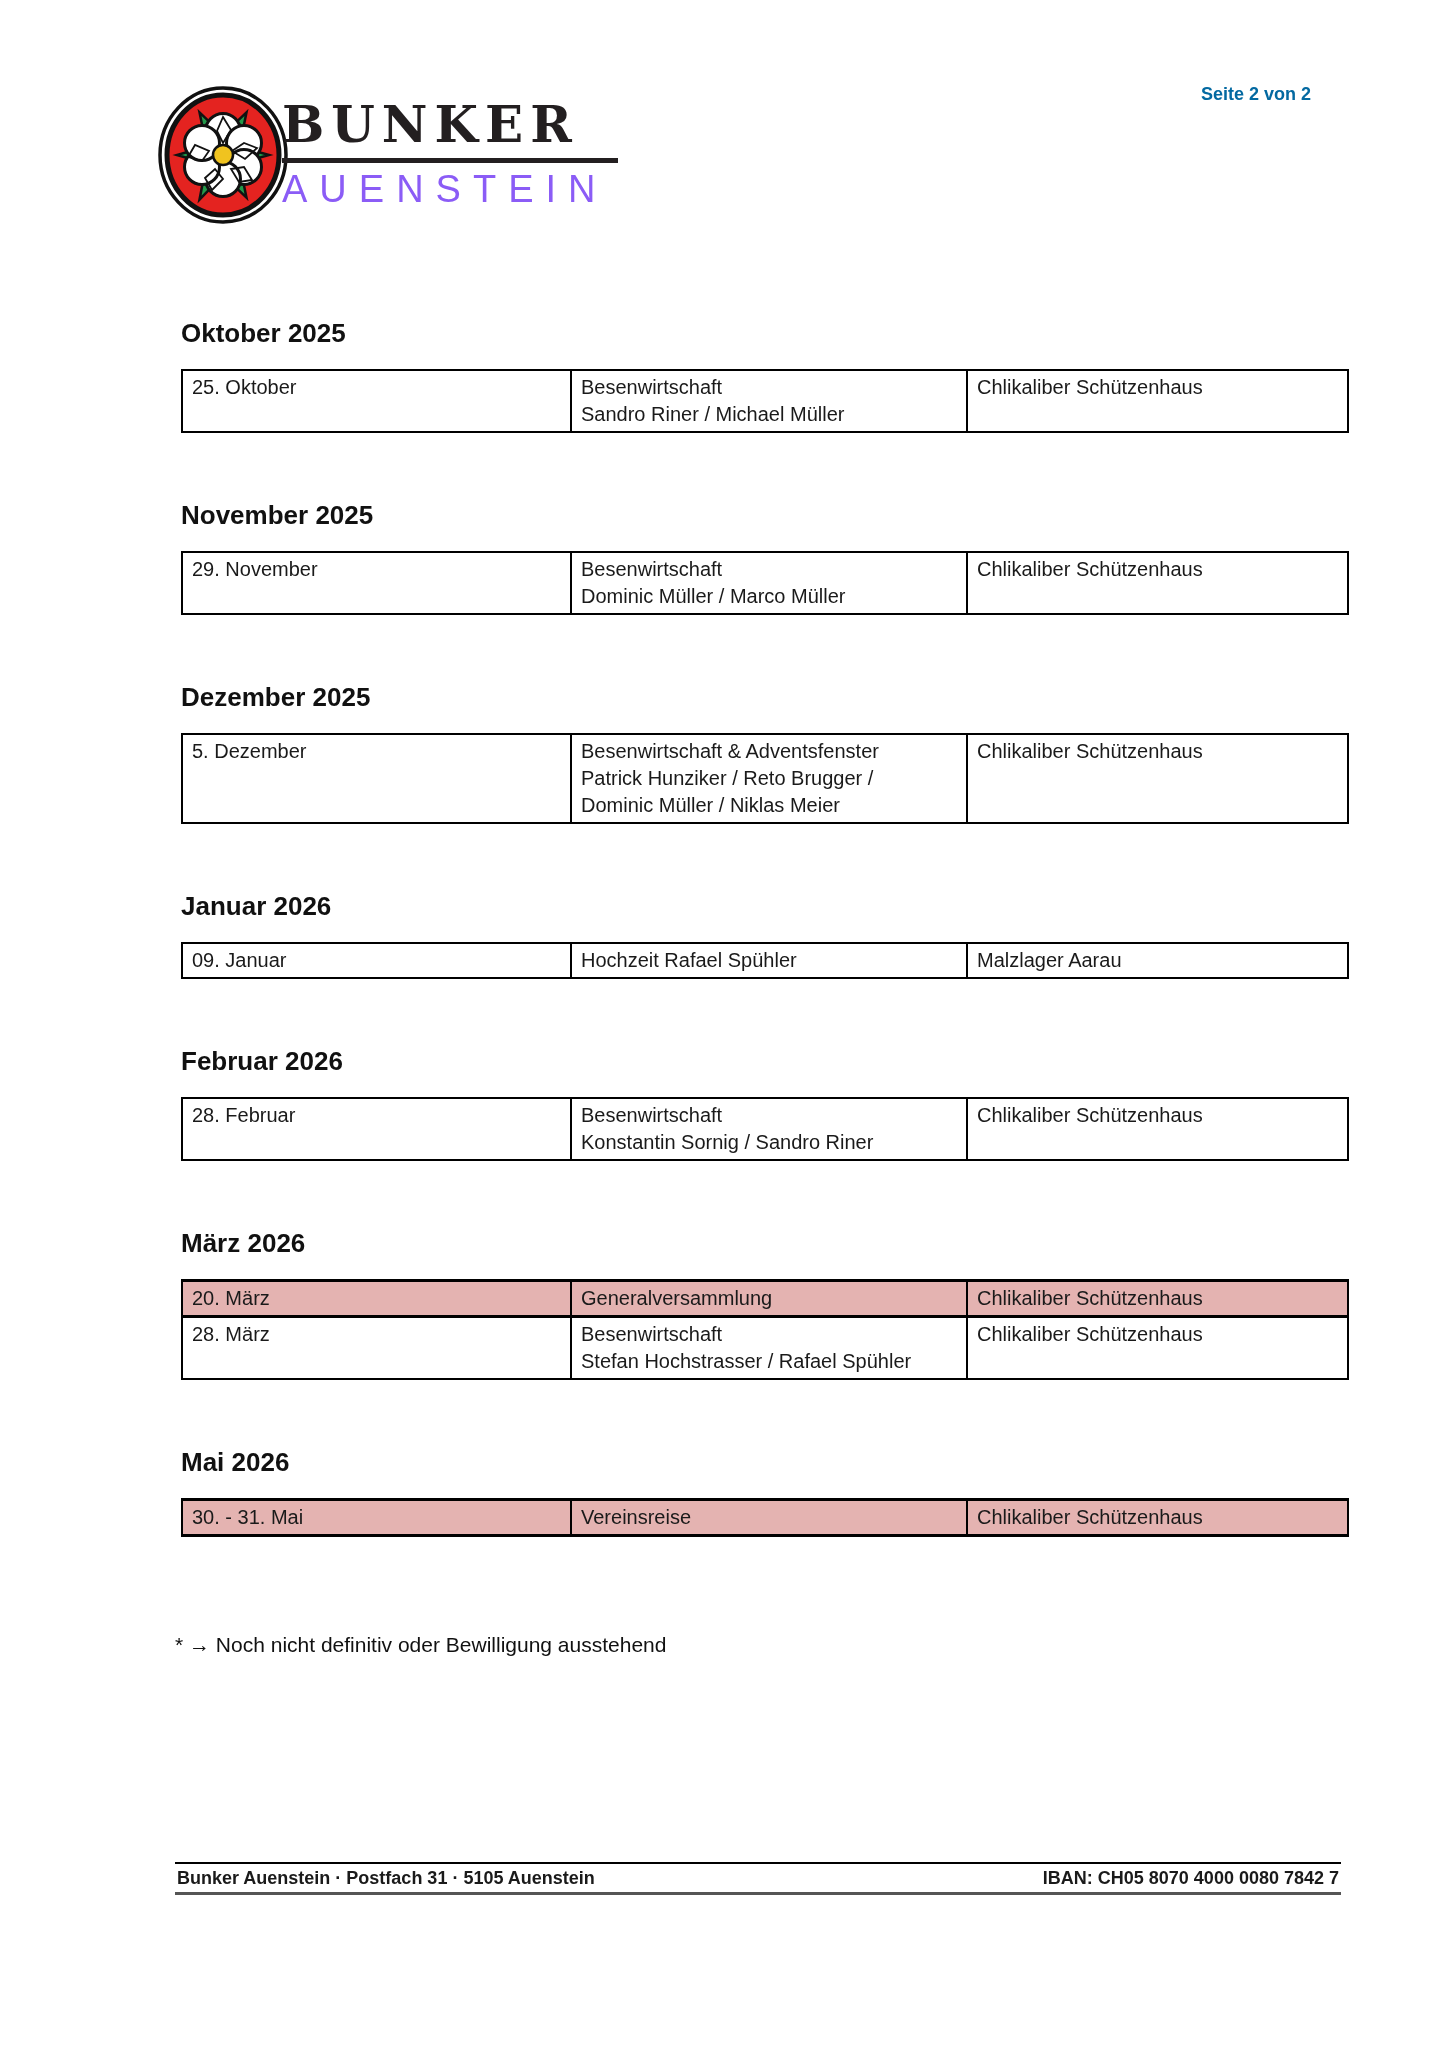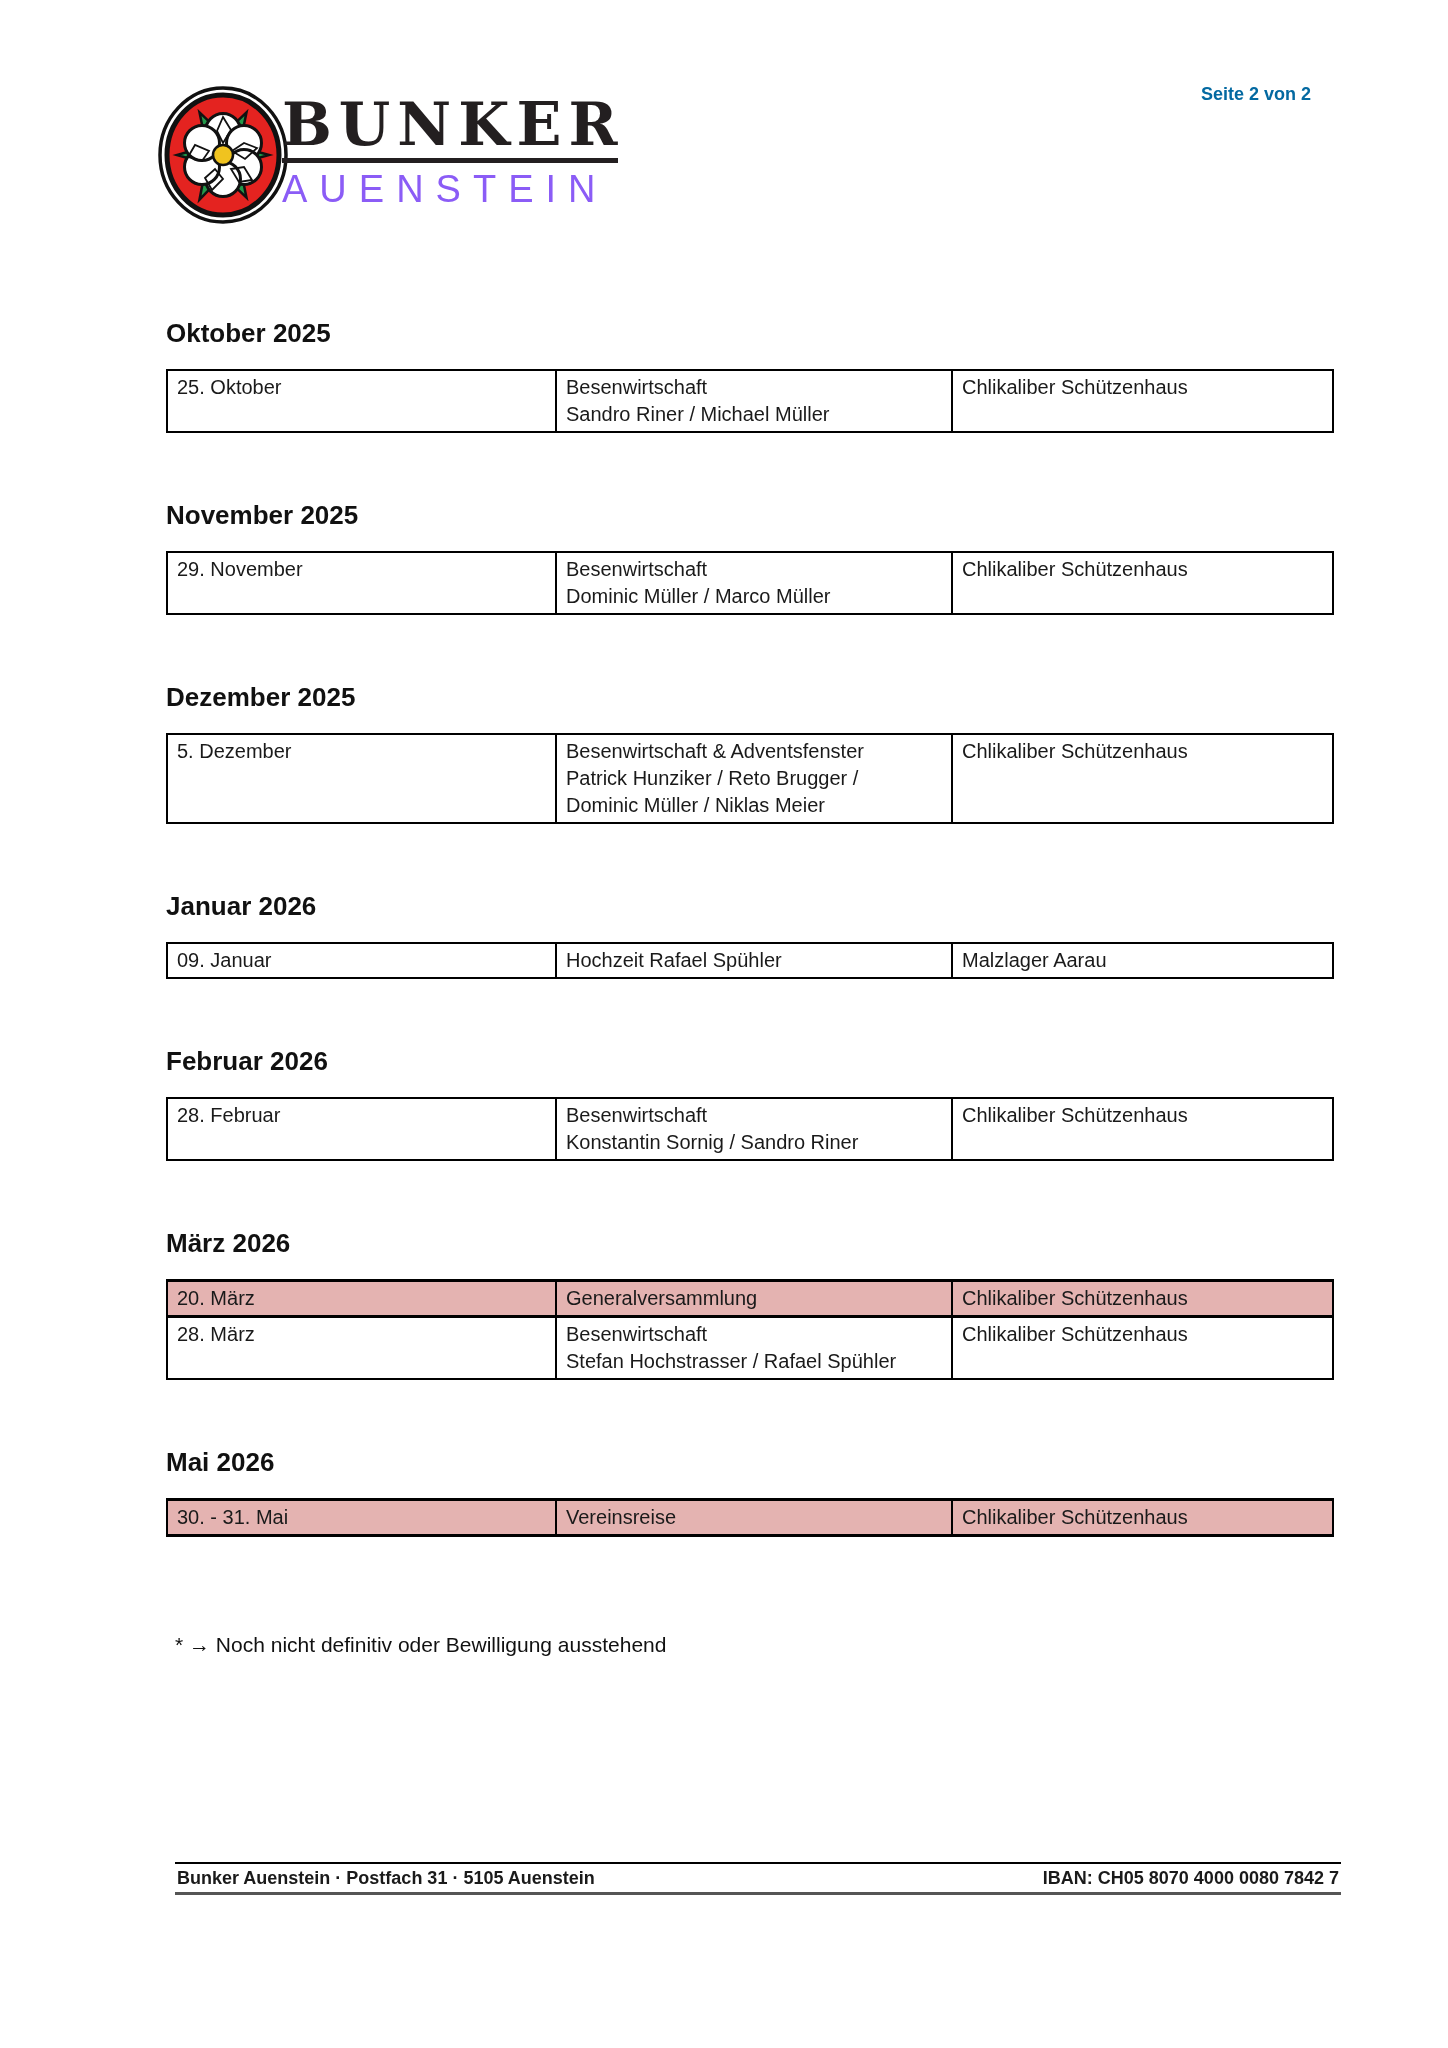--- a/index.html
+++ b/index.html
@@ -8,33 +8,33 @@
     background:#ffffff; overflow:hidden;
     font-family:"Liberation Sans", sans-serif; color:#1a1a1a;
   }
 
   
   .logo{position:absolute; left:157px; top:85px; width:470px; height:145px;}
   .logo-mark{position:absolute; left:0; top:0; width:132px; height:140px;}
   .logo-text{position:absolute; left:125px; top:14px; width:345px;}
   .logo-title{
     font-family:"DejaVu Serif", serif; font-weight:bold;
-    font-size:59px; line-height:52px; letter-spacing:7px; color:#231f20; white-space:nowrap;
+    font-size:50px; line-height:52px; letter-spacing:7px; color:#231f20; white-space:nowrap;
   }
   .logo-rule{height:5px; background:#231f20; margin:7px 0 7px 0; width:336px;}
   .logo-subtitle{
     font-size:38px; line-height:38px; letter-spacing:12px; color:#8b5cf6; white-space:nowrap;
   }
   .page-number{
     position:absolute; left:1201px; top:84px;
     font-size:18px; font-weight:bold; color:#0369a1;
   }
 
   
-  .content{position:absolute; left:166px; top:316px; width:1166px;}
+  .content{position:absolute; left:181px; top:316px; width:1166px;}
   .content h2{
     margin:0 0 19px 0; font-size:26px; line-height:34px; font-weight:bold; color:#111;
   }
   .content table{
     width:1166px; border-collapse:collapse; table-layout:fixed;
     margin:0 0 65px 0; font-size:20px; line-height:27px;padding-left:36px;
   }
   .content col.c1{width:389px;} .content col.c2{width:396px;} .content col.c3{width:381px;}
   .content td{
     border:2px solid #000; padding:3px 4px 3px 9px; vertical-align:top;

